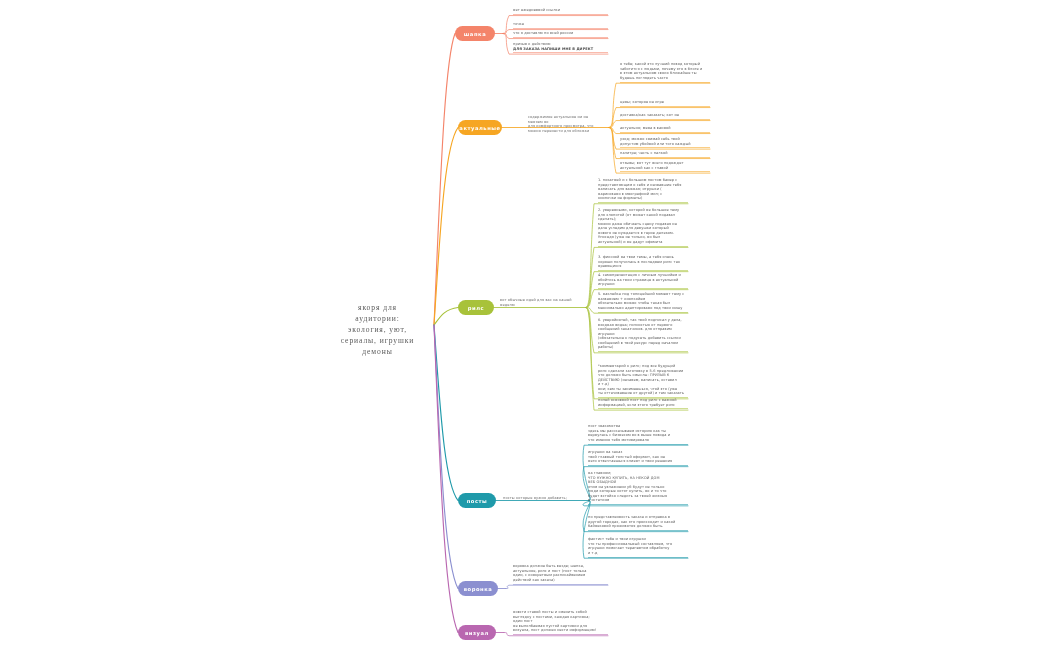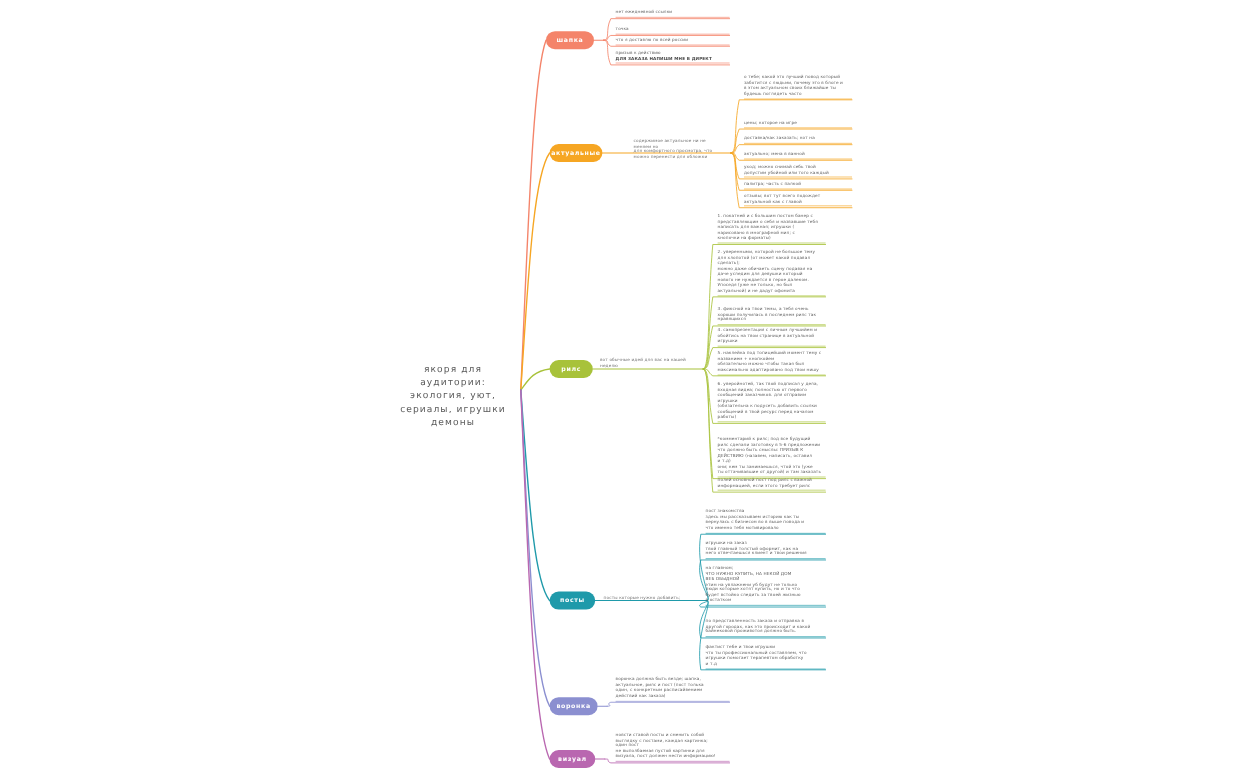--- a/index.html
+++ b/index.html
@@ -29,20 +29,21 @@
 
   .root{
     position:absolute;
     color:#5a5a5a;
     font-size:7.6px;
     line-height:11px;
     letter-spacing:.9px;
     text-align:center;
     white-space:pre-line;
     z-index:5;
+    font-family:Liberation Serif, serif;
   }
 
   .mid{
     position:absolute;
     color:#6f6f6f;
     font-size:3.5px;
     line-height:4.6px;
     letter-spacing:.12px;
     z-index:4;
   }

